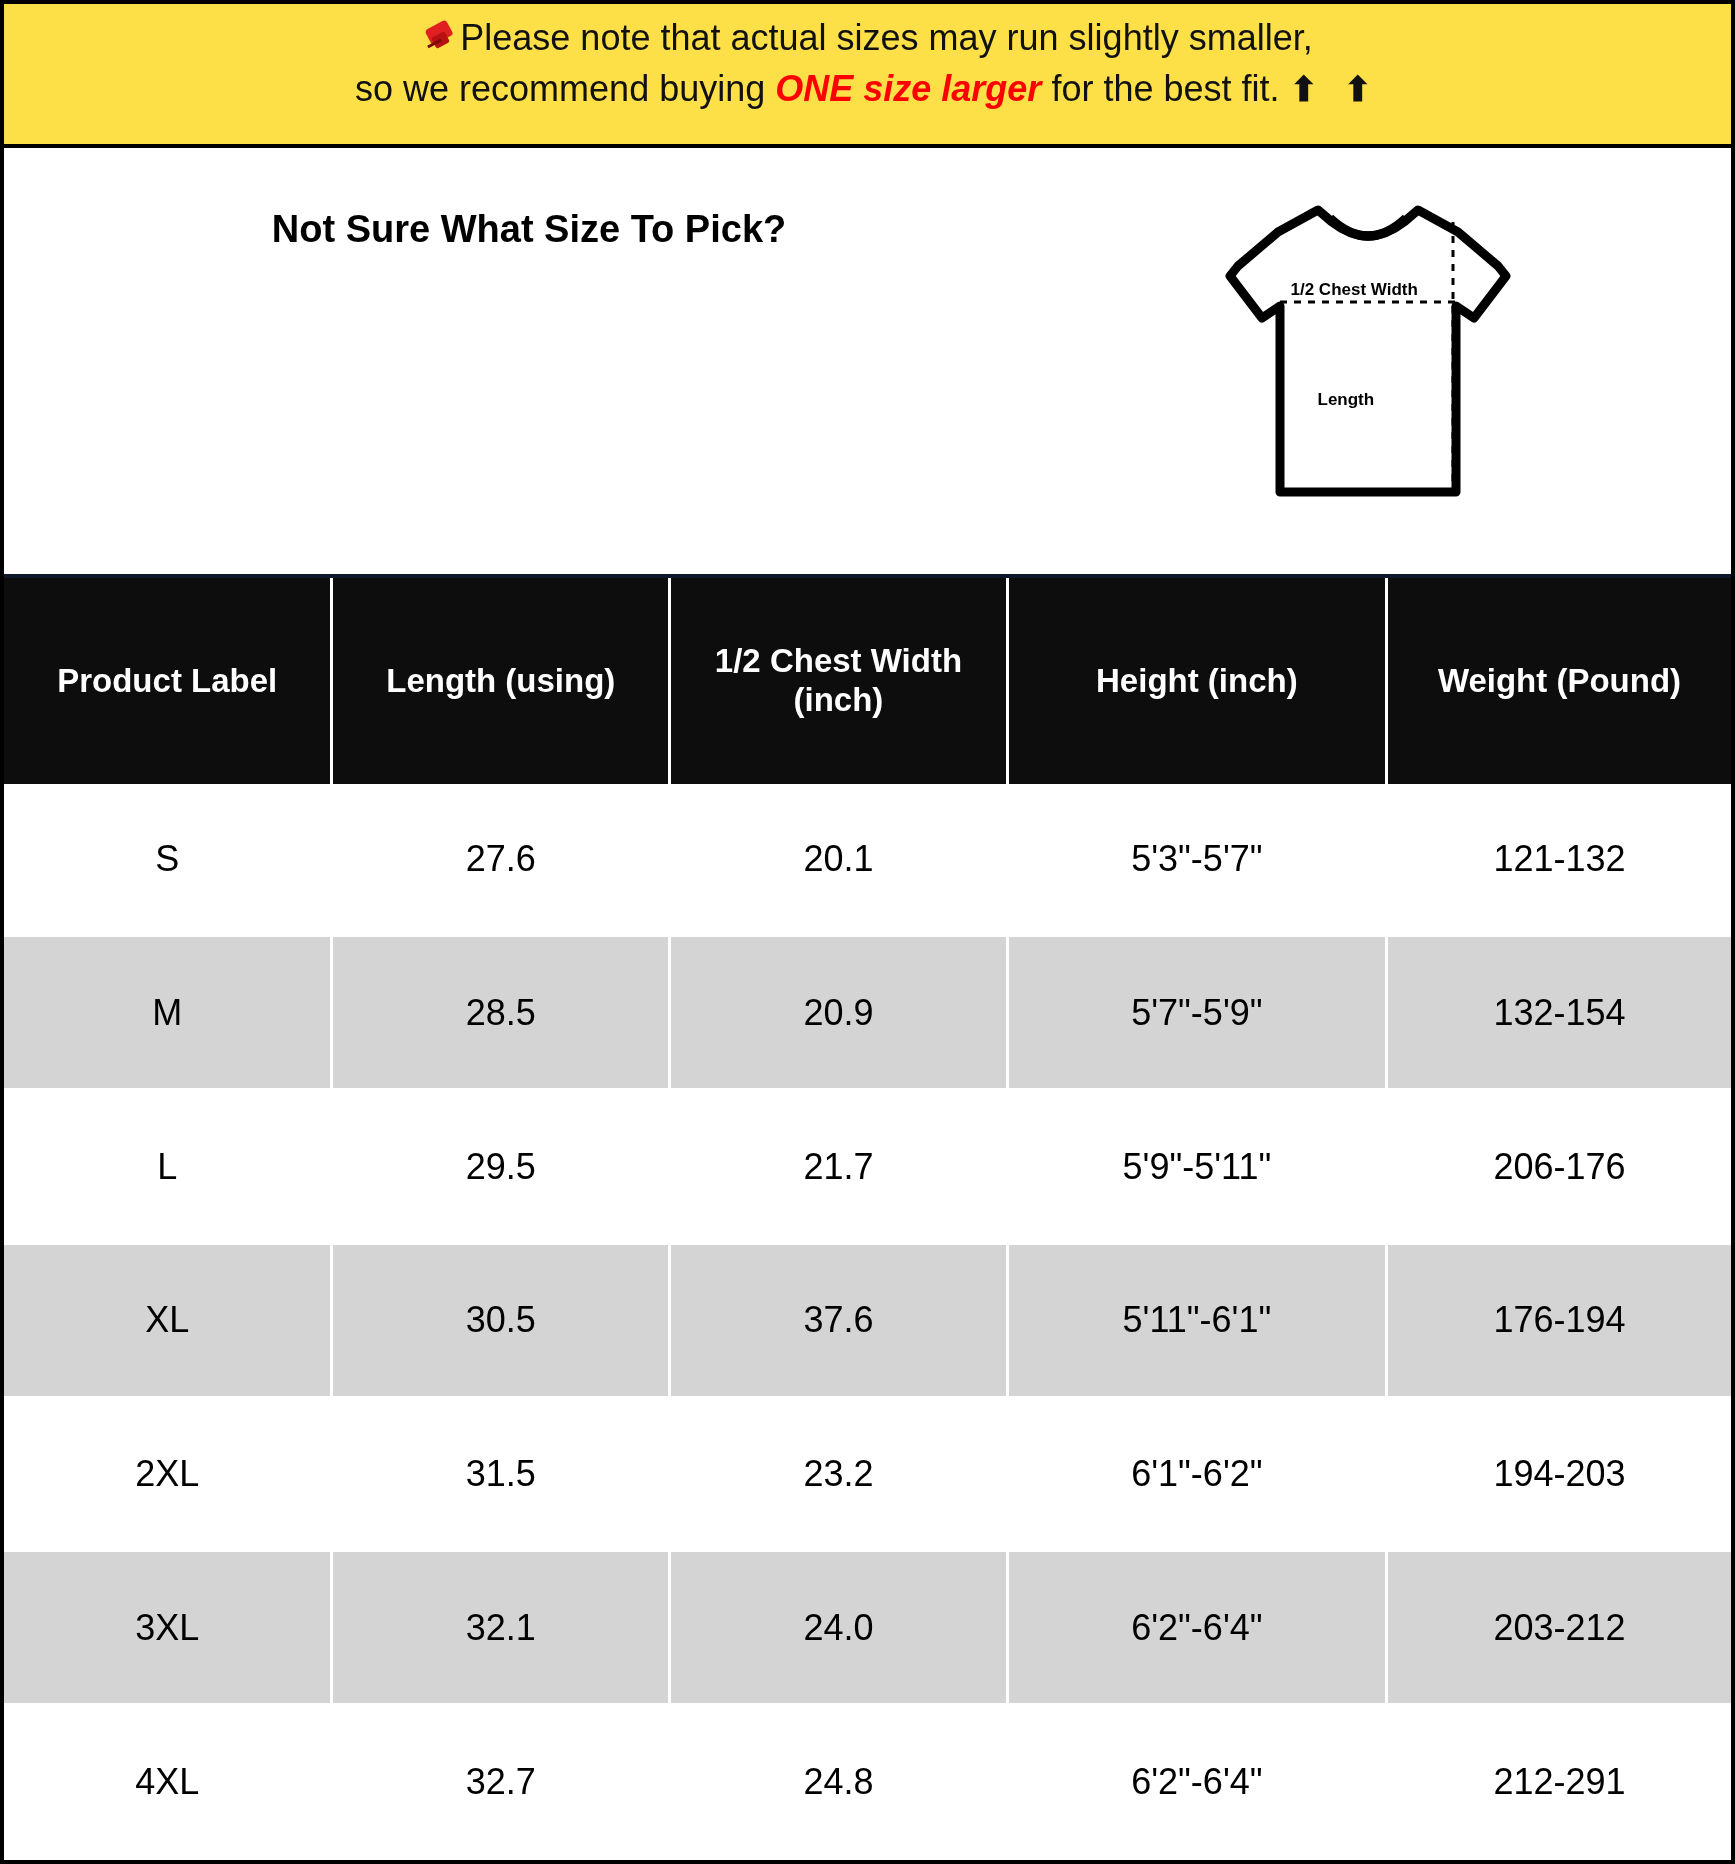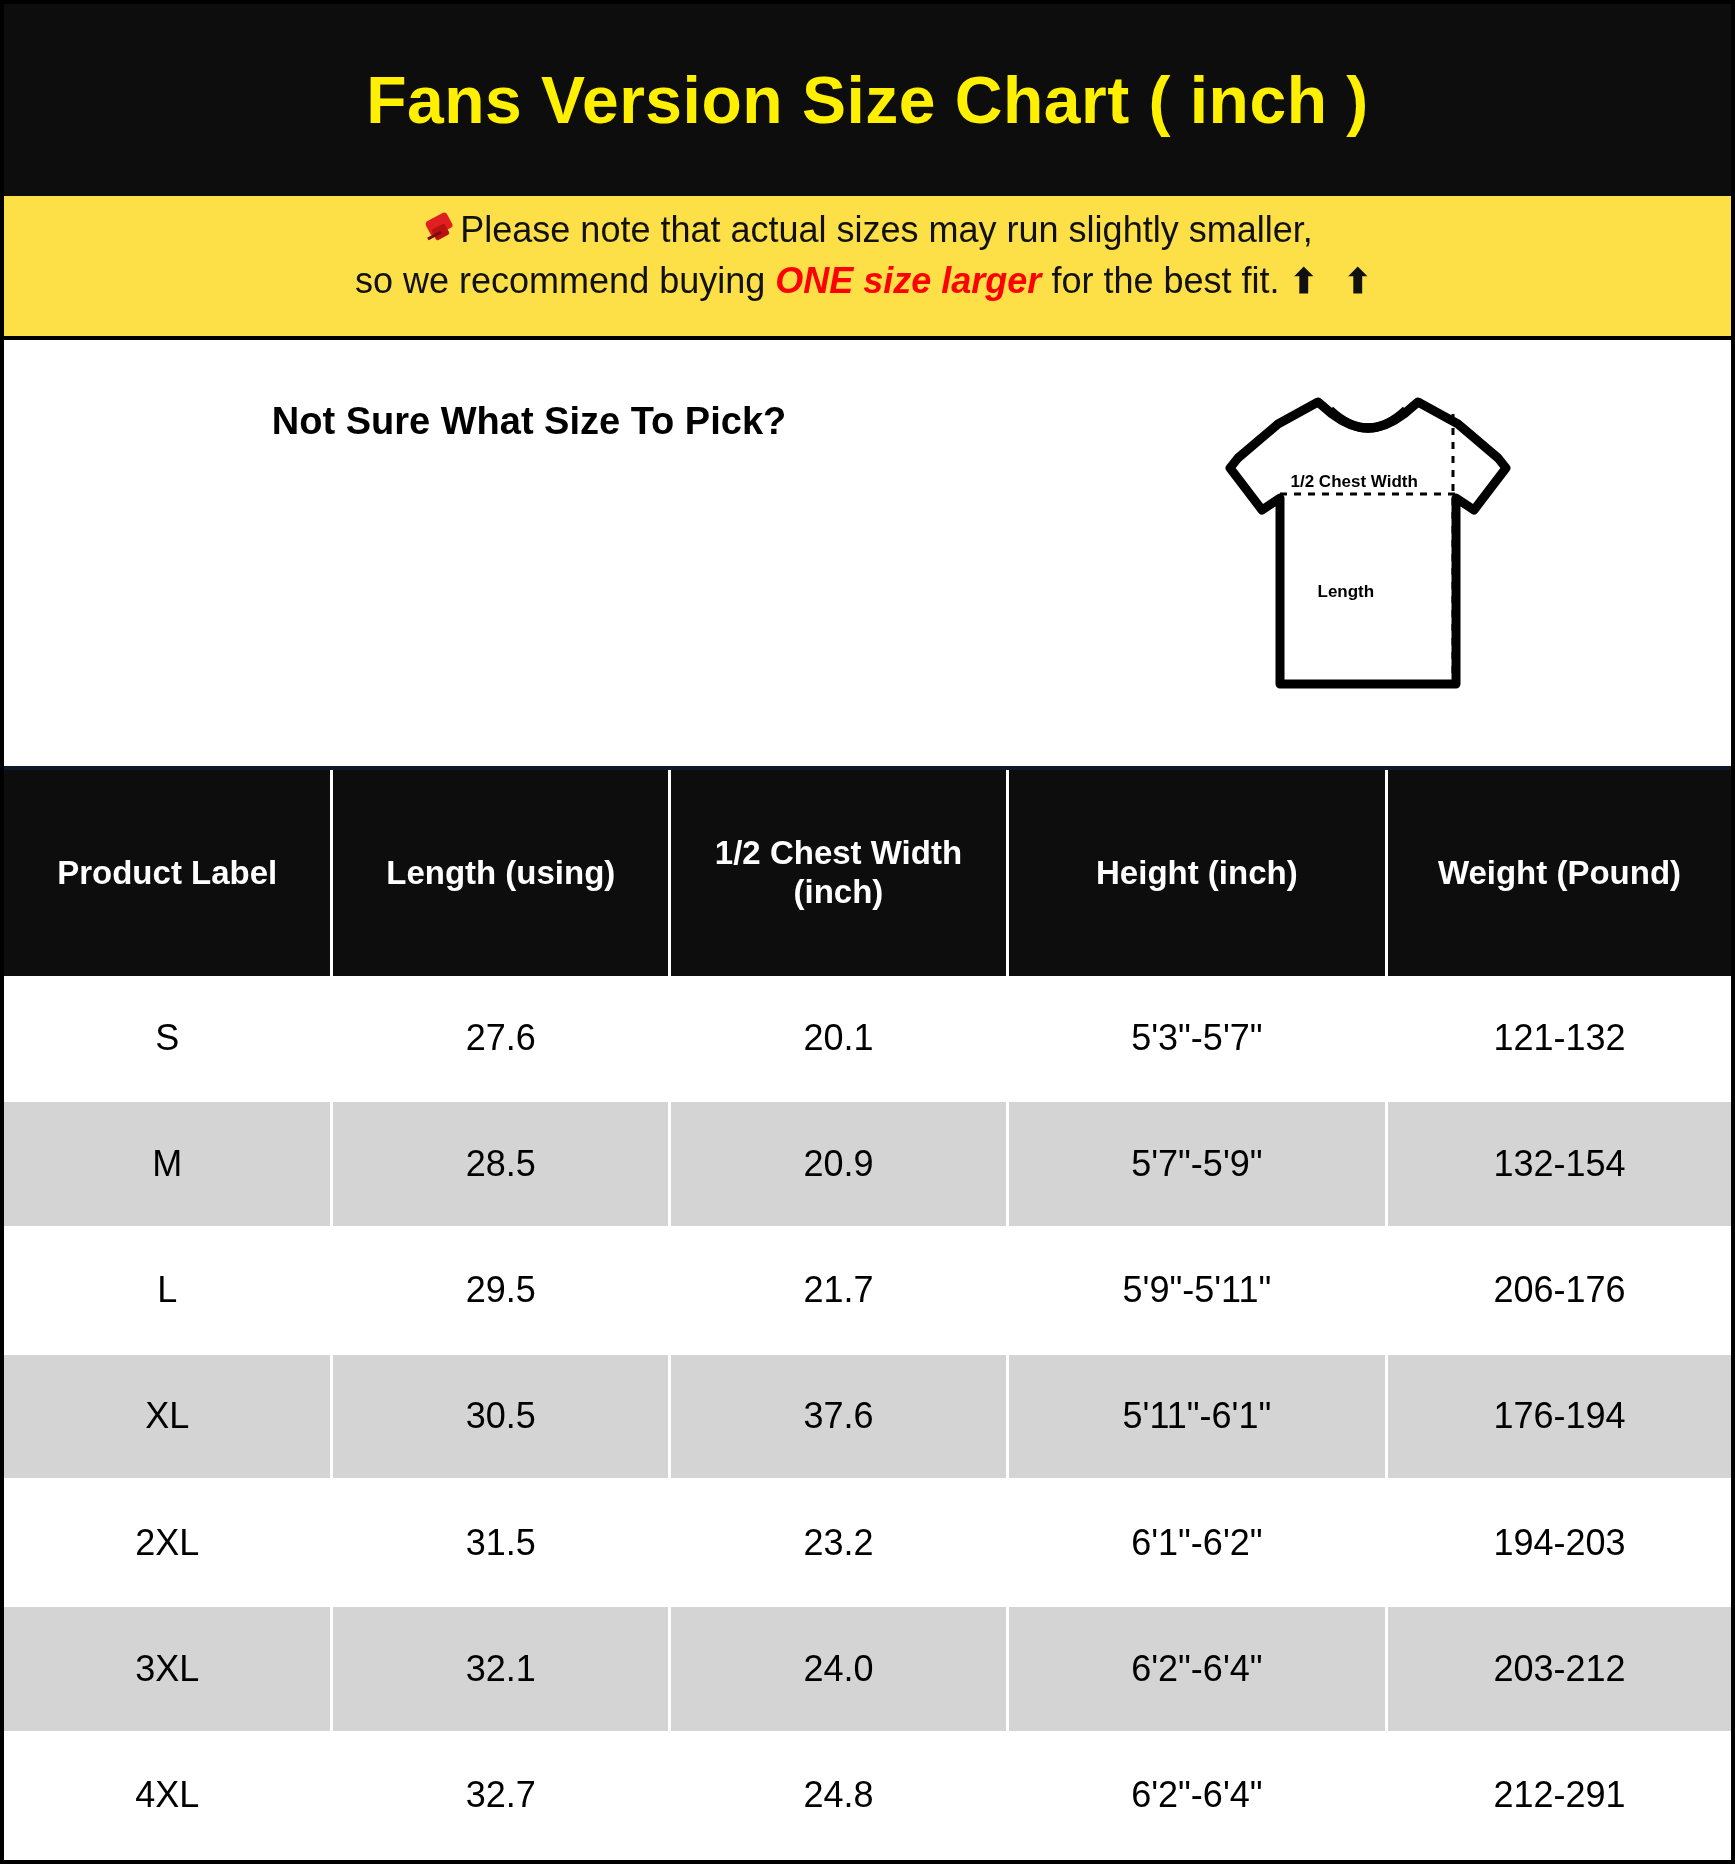--- a/index.html
+++ b/index.html
@@ -181,23 +181,20 @@
   .col-2 { width: 19.5%; }
   .col-3 { width: 19.5%; }
   .col-4 { width: 22%; }
   .col-5 { width: 20%; }
 </style>
 </head>
 <body>
 
 <div class="page">
 
-  <div class="header">
-    <div class="header-title">Fans Version Size Chart ( inch )</div>
-  </div>
 
   <div class="note">
     <div class="note-line">
       <span class="pin-icon">
         <span class="pin-head"></span>
         <span class="pin-body"></span>
         <span class="pin-needle"></span>
       </span><span>Please note that actual sizes may run slightly smaller,</span>
     </div>
     <div class="note-line">

